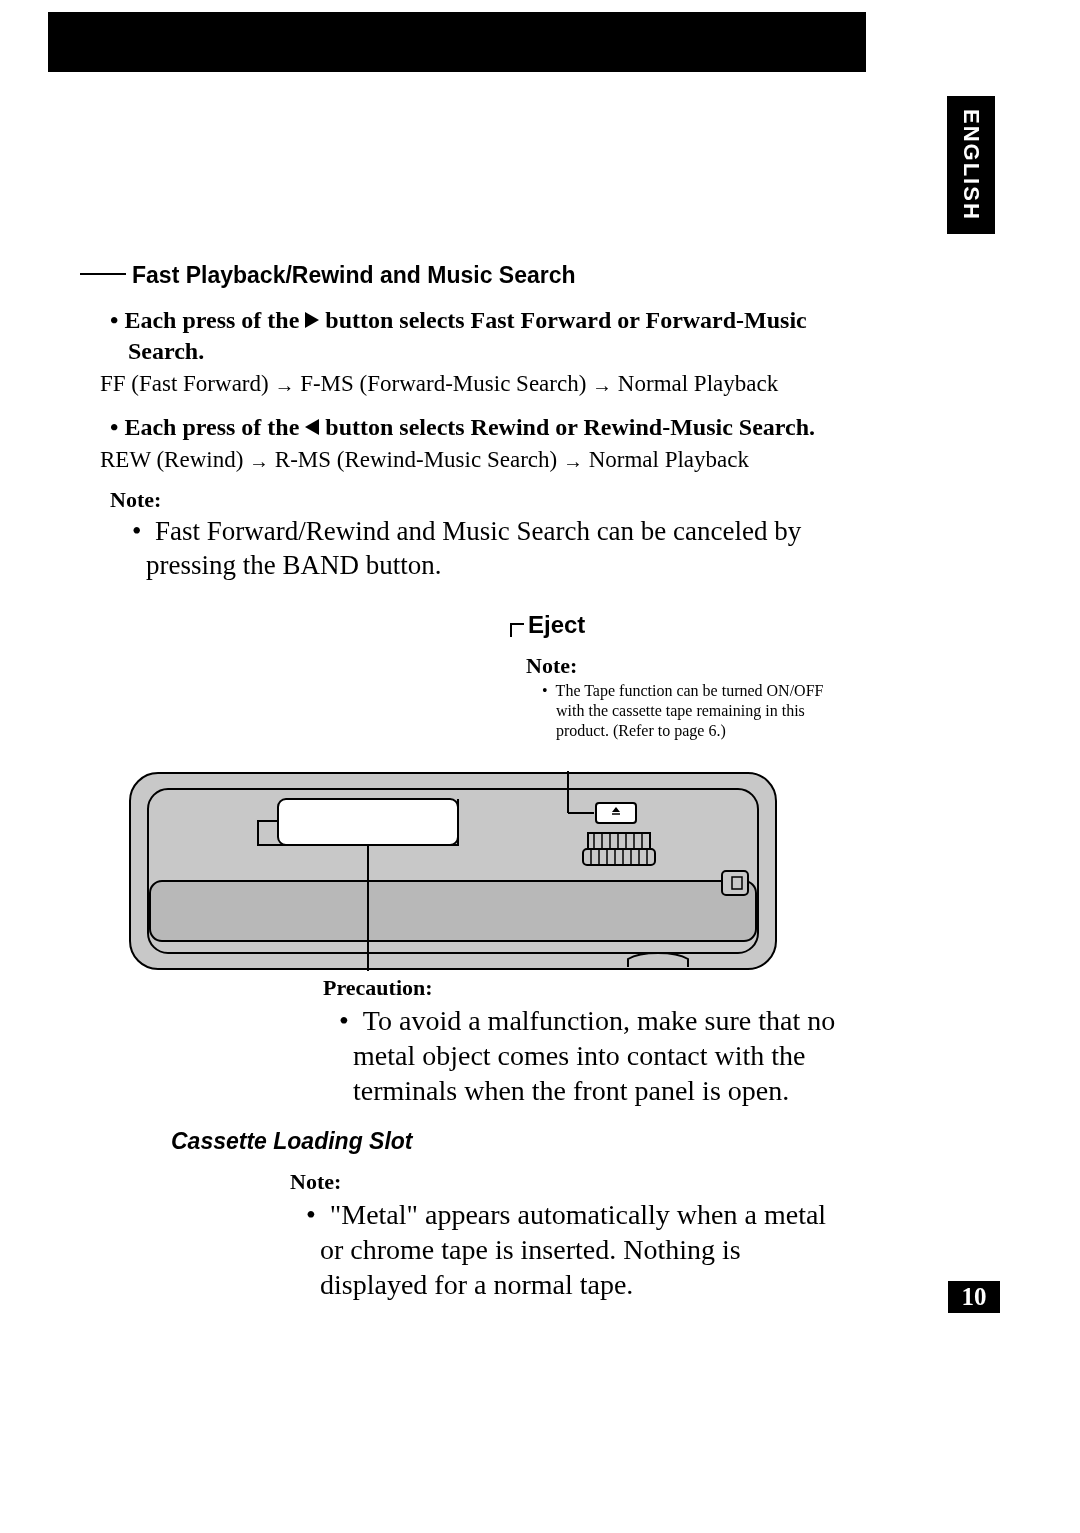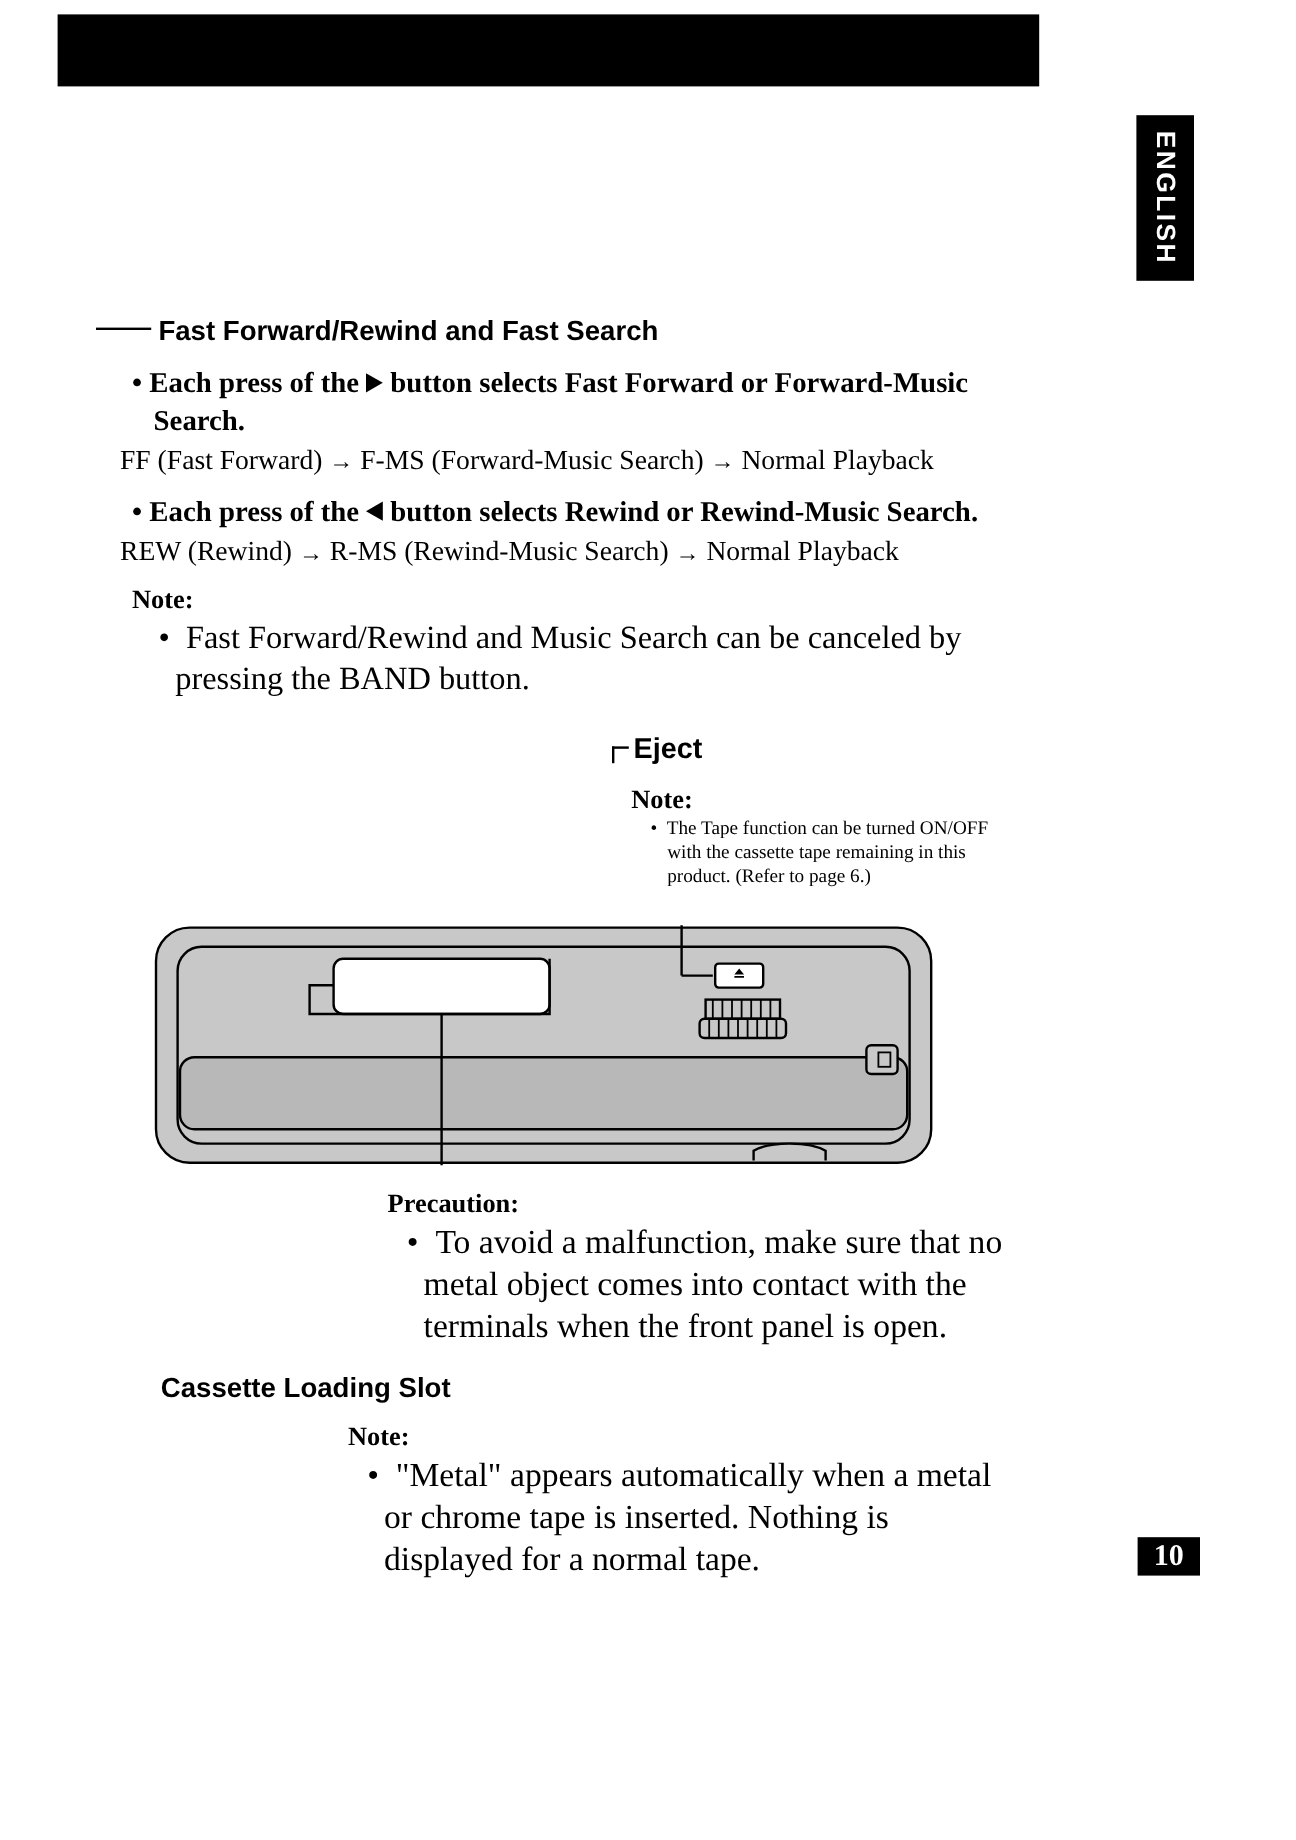--- a/index.html
+++ b/index.html
@@ -133,41 +133,42 @@
     padding-left: 14px;
     line-height: 1.25;
     margin-top: 2px;
   }
   .device-svg {
     margin-top: 30px;
     margin-left: 68px;
   }
   .precaution-area {
     margin-left: 263px;
-    margin-top: 14px;
+    margin-top: 0;
     width: 530px;
   }
   .precaution-label {
     font-weight: bold;
     font-size: 22px;
   }
   .precaution-text {
     font-size: 28px;
     margin-left: 16px;
     text-indent: -14px;
     padding-left: 14px;
     line-height: 1.25;
     margin-top: 2px;
   }
   .cassette-heading {
     font-family: Arial, Helvetica, sans-serif;
     font-weight: bold;
     font-size: 23px;
-    margin-left: 74px;
+    margin-left: 111px;
     margin-top: 20px;
+    font-style: italic;
   }
   .cassette-note-area {
     margin-left: 230px;
     margin-top: 14px;
     width: 560px;
   }
   .page-number {
     position: absolute;
     bottom: 220px;
     right: 80px;
@@ -198,21 +199,21 @@
 <body>
 
 <div class="black-header"></div>
 
 <div class="lang-tab">ENGLISH</div>
 
 <div class="content">
 
   <div>
     <div class="section-heading">
-      <span class="heading-line"></span><span>Fast Forward/Rewind and Fast Search</span>
+      <span class="heading-line"></span><span>Fast Playback/Rewind and Music Search</span>
     </div>
 
     <div class="bullet-bold">
       <span>•</span>&nbsp;<span>Each press of the </span><span class="play-triangle play-right"></span><span> button selects Fast Forward or Forward-Music Search.</span>
     </div>
     <div class="detail-line">
       <span>FF (Fast Forward) </span><span class="arrow">→</span><span> F-MS (Forward-Music Search) </span><span class="arrow">→</span><span> Normal Playback</span>
     </div>
 
     <div class="bullet-bold">

